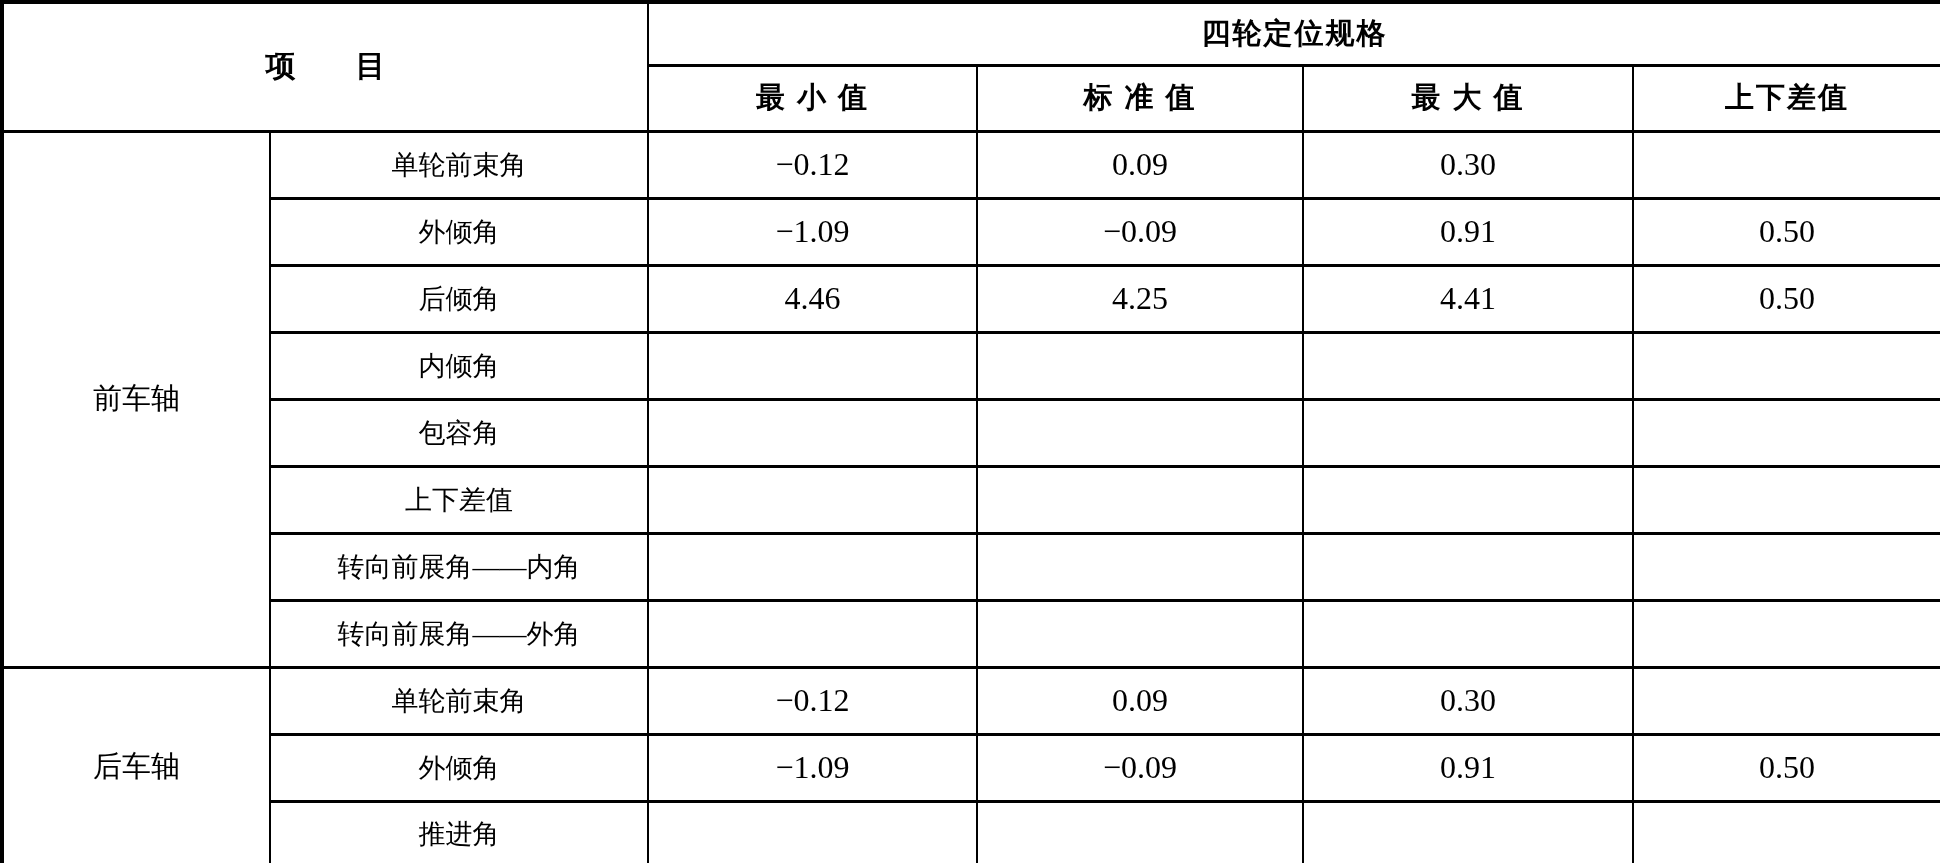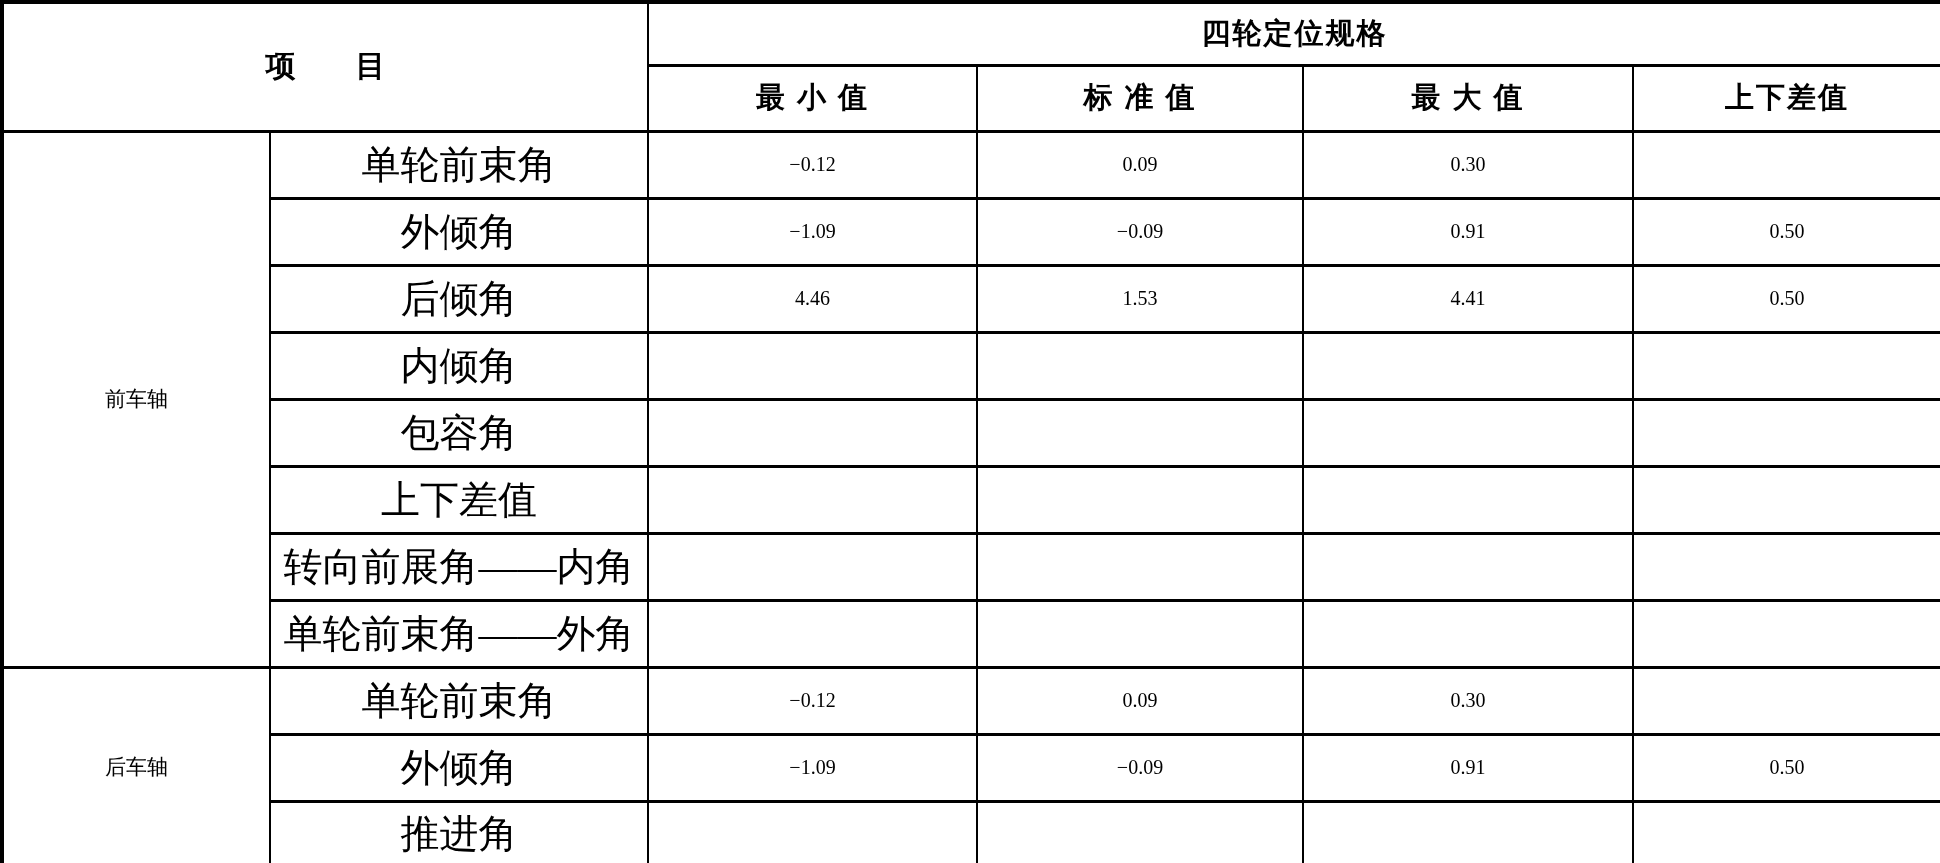--- a/index.html
+++ b/index.html
@@ -43,29 +43,29 @@
     font-size: 29px;
     letter-spacing: 2px;
   }
   td.item-header {
     font-family: Liberation Serif, serif;
     font-weight: bold;
     font-size: 30px;
   }
   td.group {
     font-family: Liberation Mono, monospace;
-    font-size: 21px;
+    font-size: 29px;
   }
   td.item {
     font-family: "Liberation Serif", serif;
-    font-size: 39px;
+    font-size: 27px;
   }
   td.num {
     font-family: "Liberation Serif", serif;
-    font-size: 20px;
+    font-size: 32px;
   }
 </style>
 </head>
 <body>
 
 <div class="page">
   <table class="spec">
     <colgroup>
       <col style="width:268px">
       <col style="width:378px">
@@ -98,21 +98,21 @@
     <tr class="body-row">
       <td class="item">外倾角</td>
       <td class="num">−1.09</td>
       <td class="num">−0.09</td>
       <td class="num">0.91</td>
       <td class="num">0.50</td>
     </tr>
     <tr class="body-row">
       <td class="item">后倾角</td>
       <td class="num">4.46</td>
-      <td class="num">1.53</td>
+      <td class="num">4.25</td>
       <td class="num">4.41</td>
       <td class="num">0.50</td>
     </tr>
     <tr class="body-row">
       <td class="item">内倾角</td>
       <td class="num"></td>
       <td class="num"></td>
       <td class="num"></td>
       <td class="num"></td>
     </tr>
@@ -131,21 +131,21 @@
       <td class="num"></td>
     </tr>
     <tr class="body-row">
       <td class="item">转向前展角——内角</td>
       <td class="num"></td>
       <td class="num"></td>
       <td class="num"></td>
       <td class="num"></td>
     </tr>
     <tr class="body-row">
-      <td class="item">单轮前束角——外角</td>
+      <td class="item">转向前展角——外角</td>
       <td class="num"></td>
       <td class="num"></td>
       <td class="num"></td>
       <td class="num"></td>
     </tr>
 
     <tr class="body-row">
       <td class="group" rowspan="3">后车轴</td>
       <td class="item">单轮前束角</td>
       <td class="num">−0.12</td>

